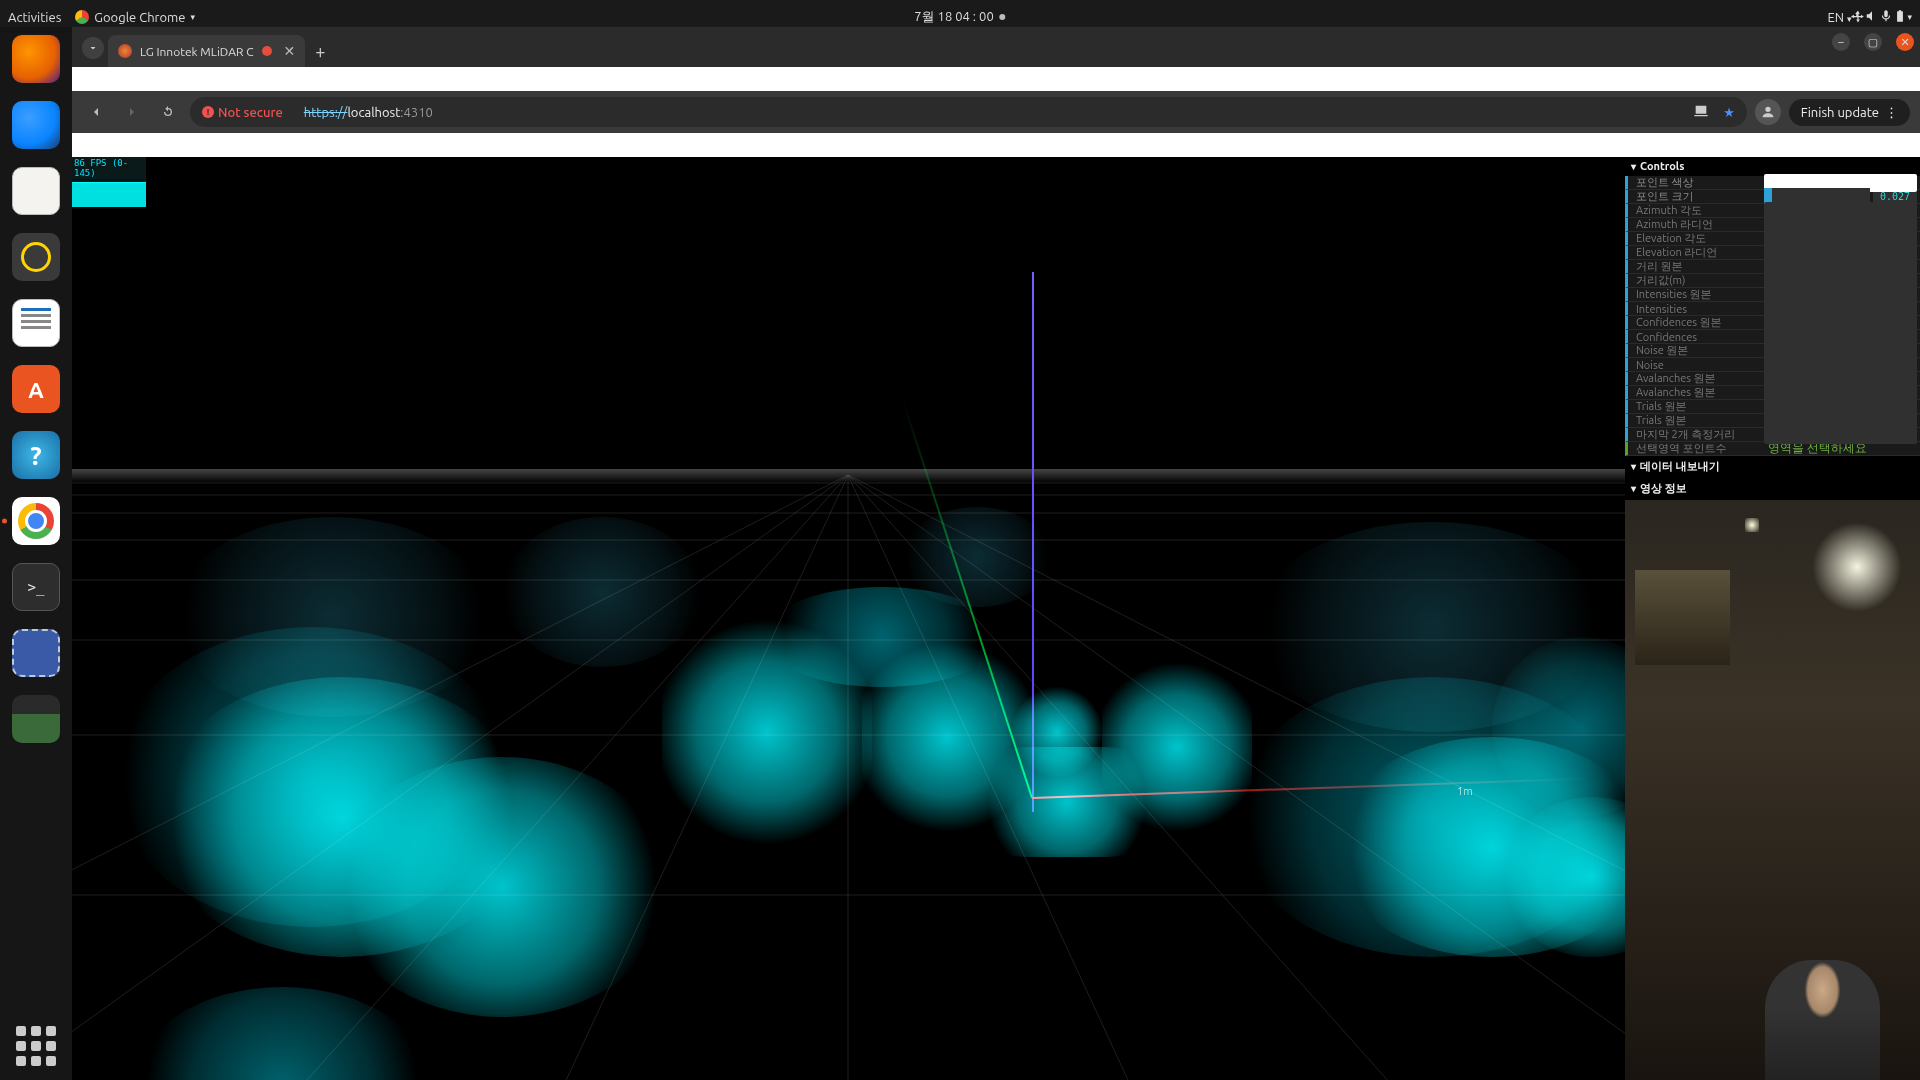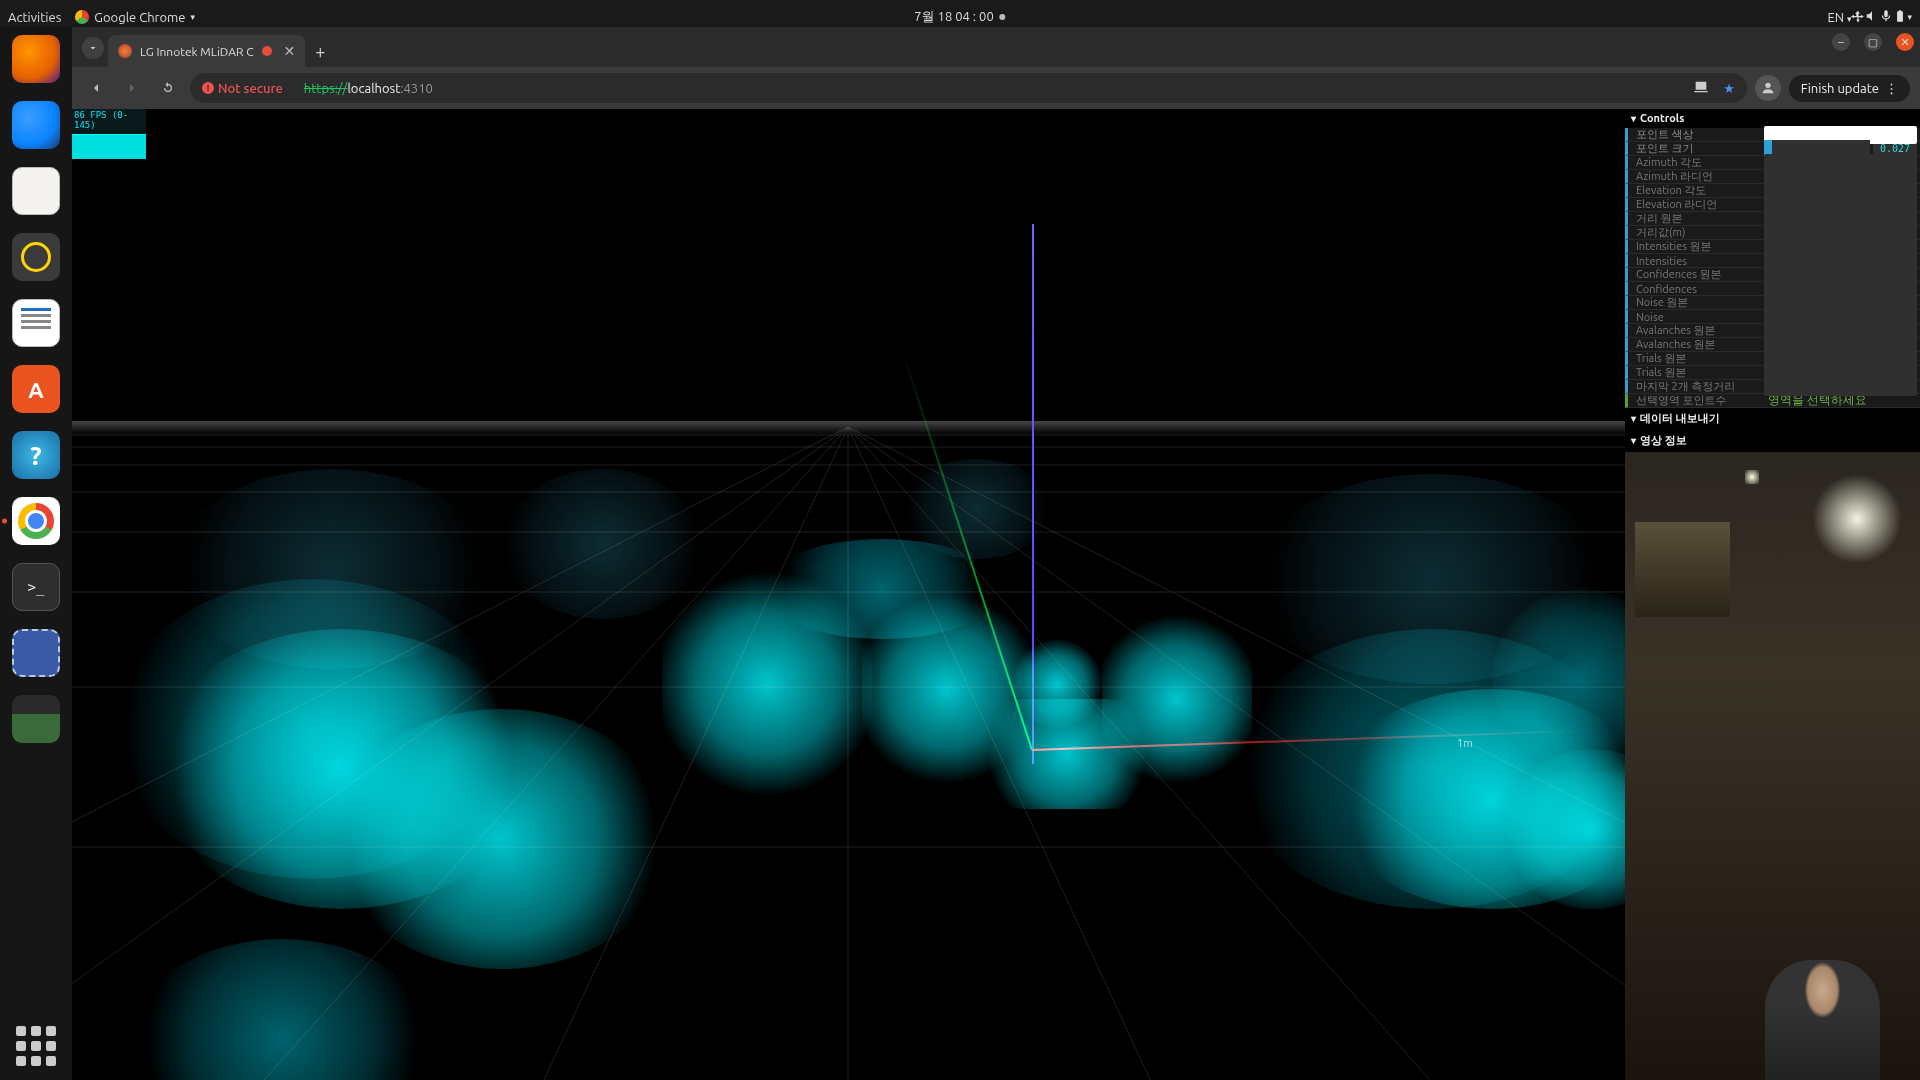--- a/index.html
+++ b/index.html
@@ -33,40 +33,40 @@
 .dock .chrome-in{width:36px;height:36px;border-radius:50%;background:conic-gradient(#ea4335 0 120deg,#4caf50 120deg 240deg,#fbbc05 240deg 360deg);display:flex;align-items:center;justify-content:center;}
 .dock .chrome-in::after{content:"";width:16px;height:16px;border-radius:50%;background:#4285f4;border:3px solid #fff;}
 .dock .terminal { background:#2d2d2d;border:1px solid #555; }
 .dock .terminal::after{content:">_";color:#eee;font-family:monospace;font-size:14px;}
 .dock .screenshot{background:#3a5aa8;border:2px dashed #bcd;}
 .dock .thumb{background:linear-gradient(180deg,#2a2a2a 40%,#3a6a3a 40%);}
 .dock .apps-grid { margin-top:auto; margin-bottom:14px; width:40px;height:40px; display:grid;grid-template-columns:repeat(3,1fr);grid-template-rows:repeat(3,1fr);gap:5px;}
 .dock .apps-grid span{background:#ccc;border-radius:2px;}
 
 
-.chrome-window { position:absolute; left:72px; top:27px; right:0; bottom:0; background:#fff; display:flex; flex-direction:column;}
+.chrome-window { position:absolute; left:72px; top:27px; right:0; bottom:0; background:#fff; display:flex; flex-direction:column;gap:24px;}
 .tab-strip { height:40px; background:#2b2b2b; display:flex; align-items:flex-end; padding-left:6px; position:relative;}
 .tab-strip .incognito-hint{width:22px;height:22px;border-radius:50%;background:#404040;display:flex;align-items:center;justify-content:center;margin:0 4px 8px 4px;}
 .tab { background:#3a3a3a; height:32px; border-radius:8px 8px 0 0; display:flex;align-items:center; padding:0 10px; gap:8px; color:#ddd; font-size:12px; min-width:180px; margin-bottom:0;}
 .tab .favicon{width:14px;height:14px;border-radius:50%;background:radial-gradient(circle,#e83,#a33);}
 .tab .rec{width:10px;height:10px;border-radius:50%;background:#e74c3c;}
 .tab .close{color:#bbb;font-size:14px;margin-left:4px;}
 .new-tab{color:#ccc;font-size:18px;padding:0 10px 6px 10px;}
 .win-controls{position:absolute;right:6px;top:6px;display:flex;gap:14px;}
 .win-btn{width:18px;height:18px;border-radius:50%;background:#444;color:#ddd;display:flex;align-items:center;justify-content:center;font-size:11px;}
 .win-btn.close{background:#e95420;}
 
 .omnibox-row{height:42px;background:#3a3a3a;display:flex;align-items:center;padding:0 10px;gap:8px;}
 .nav-btn{width:28px;height:28px;display:flex;align-items:center;justify-content:center;color:#bbb;border-radius:50%;}
 .nav-btn.disabled{color:#666;}
 .nav-btn svg{width:16px;height:16px;fill:currentColor;}
 .omnibox{flex:1;height:30px;background:#2b2b2b;border-radius:15px;display:flex;align-items:center;padding:0 12px;gap:8px;color:#ccc;font-size:13px;}
 .not-secure{color:#ef5350;display:flex;align-items:center;gap:4px;font-weight:500;}
 .not-secure .warn{width:12px;height:12px;border-radius:50%;background:#ef5350;color:#2b2b2b;font-size:9px;display:flex;align-items:center;justify-content:center;font-weight:bold;}
-.url .strike{text-decoration:line-through;color:#22c55e;padding-left:13px;}
+.url .strike{text-decoration:line-through;color:#7dd3fc;padding-left:13px;}
 .url .host{color:#eee;}
 .url .port{color:#999;}
 .omni-right{margin-left:auto;display:flex;gap:14px;align-items:center;color:#ccc;}
 .star{color:#4f8ef7;}
 .finish-update{background:#1f1f1f;color:#eee;border-radius:16px;padding:6px 12px;font-size:13px;display:flex;align-items:center;gap:6px;}
 .profile{width:26px;height:26px;border-radius:50%;background:#555;display:flex;align-items:center;justify-content:center;}
 
 
 .page{flex:1;background:#000;position:relative;overflow:hidden;}
 

